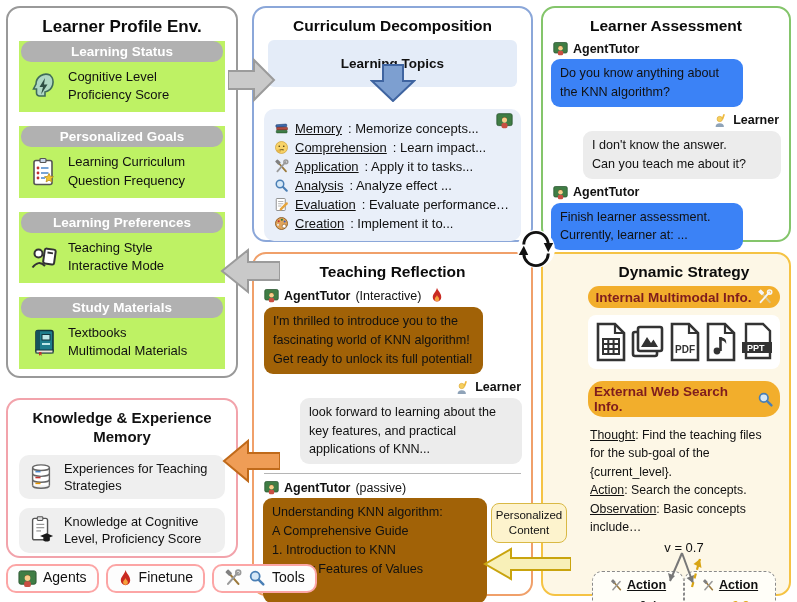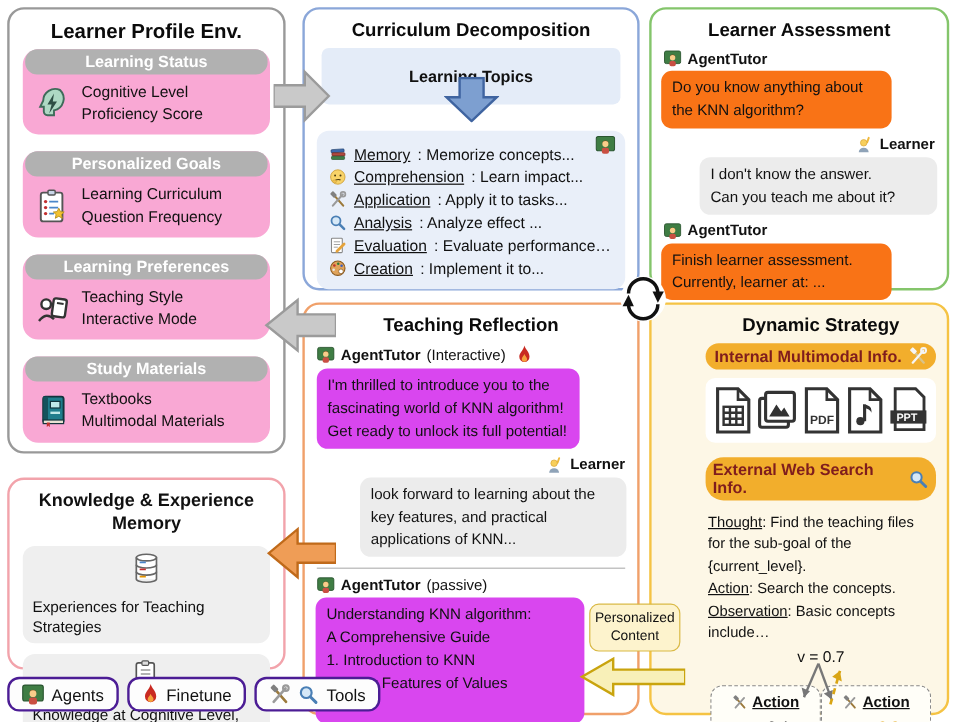--- a/index.html
+++ b/index.html
@@ -3,43 +3,43 @@
 <meta charset="utf-8">
 <style>
   * { box-sizing: border-box; margin: 0; padding: 0; }
   body { font-family: "Liberation Sans", sans-serif; background: #ffffff; color: #111; }
   #canvas { position: relative; width: 797px; height: 602px; background: #fff; overflow: hidden; }
 
   .panel { position: absolute; background: #fff; border-radius: 14px; border: 2px solid #999; }
   .ptitle { font-weight: bold; text-align: center; font-size: 15.5px; margin: 9px 4px 4px; color: #0b0b0b; }
 
   
-  .pcard { background: #f9a8d4; border-radius: 13px; margin: 0 11px 14px; }
+  .pcard { background: #bef264; border-radius: 0; margin: 0 11px 14px; }
   .pcard .hdr { background: #b1b1b1; color: #fff; font-weight: bold; font-size: 13.5px;
                 text-align: center; padding: 3px 0; border-radius: 10px; margin: 0 2px; }
   .pcard .bd { display: flex; align-items: center; gap: 9px; padding: 6px 8px 8px 10px;
                font-size: 13px; line-height: 1.4; }
 
   
   .topicsbar { background: #e4ecf8; border-radius: 6px; margin: 5px 14px 0; padding: 16px 0;
                text-align: center; font-weight: bold; font-size: 13.5px; }
   .listbox { background: #e9eff9; border-radius: 10px; margin: 22px 10px 0; padding: 8px 0 6px; position: relative; }
   .topic { display: flex; align-items: center; gap: 6px; font-size: 13px; margin: 4px 10px; white-space: nowrap; }
   .u { text-decoration: underline; }
   .down-arrow { position: absolute; left: 50%; transform: translateX(-50%); top: 56px; z-index: 3; }
   .list-avatar { position: absolute; top: 3px; right: 8px; }
 
   
   .msglabel { display: flex; align-items: center; gap: 5px; font-size: 12.5px; font-weight: bold; margin: 6px 10px 3px; }
   .msglabel.right { justify-content: flex-end; }
   .msglabel .sfx { font-weight: normal; }
   .bubble { border-radius: 9px; padding: 5px 9px; font-size: 12.6px; line-height: 1.5; }
-  .bubble.green { background: #f97316; margin: 0 46px 0 8px; }
+  .bubble.green { background: #3b82f6; margin: 0 46px 0 8px; }
   .bubble.gray  { background: #ececec; text-align: left; margin: 0 8px 0 40px; }
-  .bubble.peach { background: #d946ef; margin: 0 48px 0 10px; }
+  .bubble.peach { background: #a16207; margin: 0 48px 0 10px; }
   .bubble.peach.wide { margin: 0 44px 0 9px; }
   .bubble.gray.refl { margin: 0 9px 0 46px; }
   .pre { white-space: pre-line; }
   .divider { border-top: 1.5px solid #b5b5b5; margin: 9px 10px 2px; }
 
   
   #strategy { background: #fdf7e6; }
   .pill { display: flex; align-items: center; justify-content: center; gap: 5px; background: #f2ae2c;
           color: #7f1d1d; font-weight: bold; font-size: 13.5px; border-radius: 15px; padding: 3px 6px; margin: 5px 9px 0; }
   .filebox { background: #fff; border-radius: 8px; margin: 7px 9px 0; padding: 7px 5px;
@@ -50,25 +50,25 @@
   .actbox { border: 1.6px dashed #8a8a8a; border-radius: 10px; background: #fffef8; width: 95px;
             padding: 4px 0 5px; text-align: center; font-size: 12.6px; line-height: 1.5; }
   .actbox .lbl { display: inline-flex; align-items: center; gap: 4px; font-weight: bold; }
   .actbox .val.hl { color: #e0a414; font-weight: bold; }
   .strategy-arrows { position: absolute; left: 50%; transform: translateX(-50%); top: -22px; }
   .dots { text-align: center; font-weight: bold; letter-spacing: 3px; margin-top: 8px; font-size: 13px; }
 
   
   .memtitle { font-weight: bold; text-align: center; font-size: 15px; line-height: 1.25; margin: 9px 4px 8px; }
   .memrow { display: flex; align-items: center; gap: 9px; background: #efefef; border-radius: 10px;
-            margin: 0 11px 9px; padding: 5px 8px; font-size: 12.8px; line-height: 1.35; flex-direction: column; }
+            margin: 0 11px 9px; padding: 5px 8px; font-size: 12.8px; line-height: 1.35; }
 
   
   .legend { position: absolute; left: 6px; top: 564px; display: flex; gap: 7px; }
-  .lpill { display: flex; align-items: center; gap: 6px; border: 2px solid #4c1d95; border-radius: 10px;
+  .lpill { display: flex; align-items: flex-start; gap: 6px; border: 2px solid #fca5a5; border-radius: 10px;
            background: #fdfdfd; padding: 3px 10px; font-size: 14px; }
 
   
   .conn { position: absolute; z-index: 5; }
   .plabel { position: absolute; left: 491px; top: 503px; width: 76px; z-index: 6; background: #fdf3cd;
             border: 1.5px solid #d9b945; border-radius: 8px; font-size: 11.5px; text-align: center;
             padding: 4px 2px; line-height: 1.3; white-space: pre-line; }
   svg { display: block; }
 </style>
 </head>

